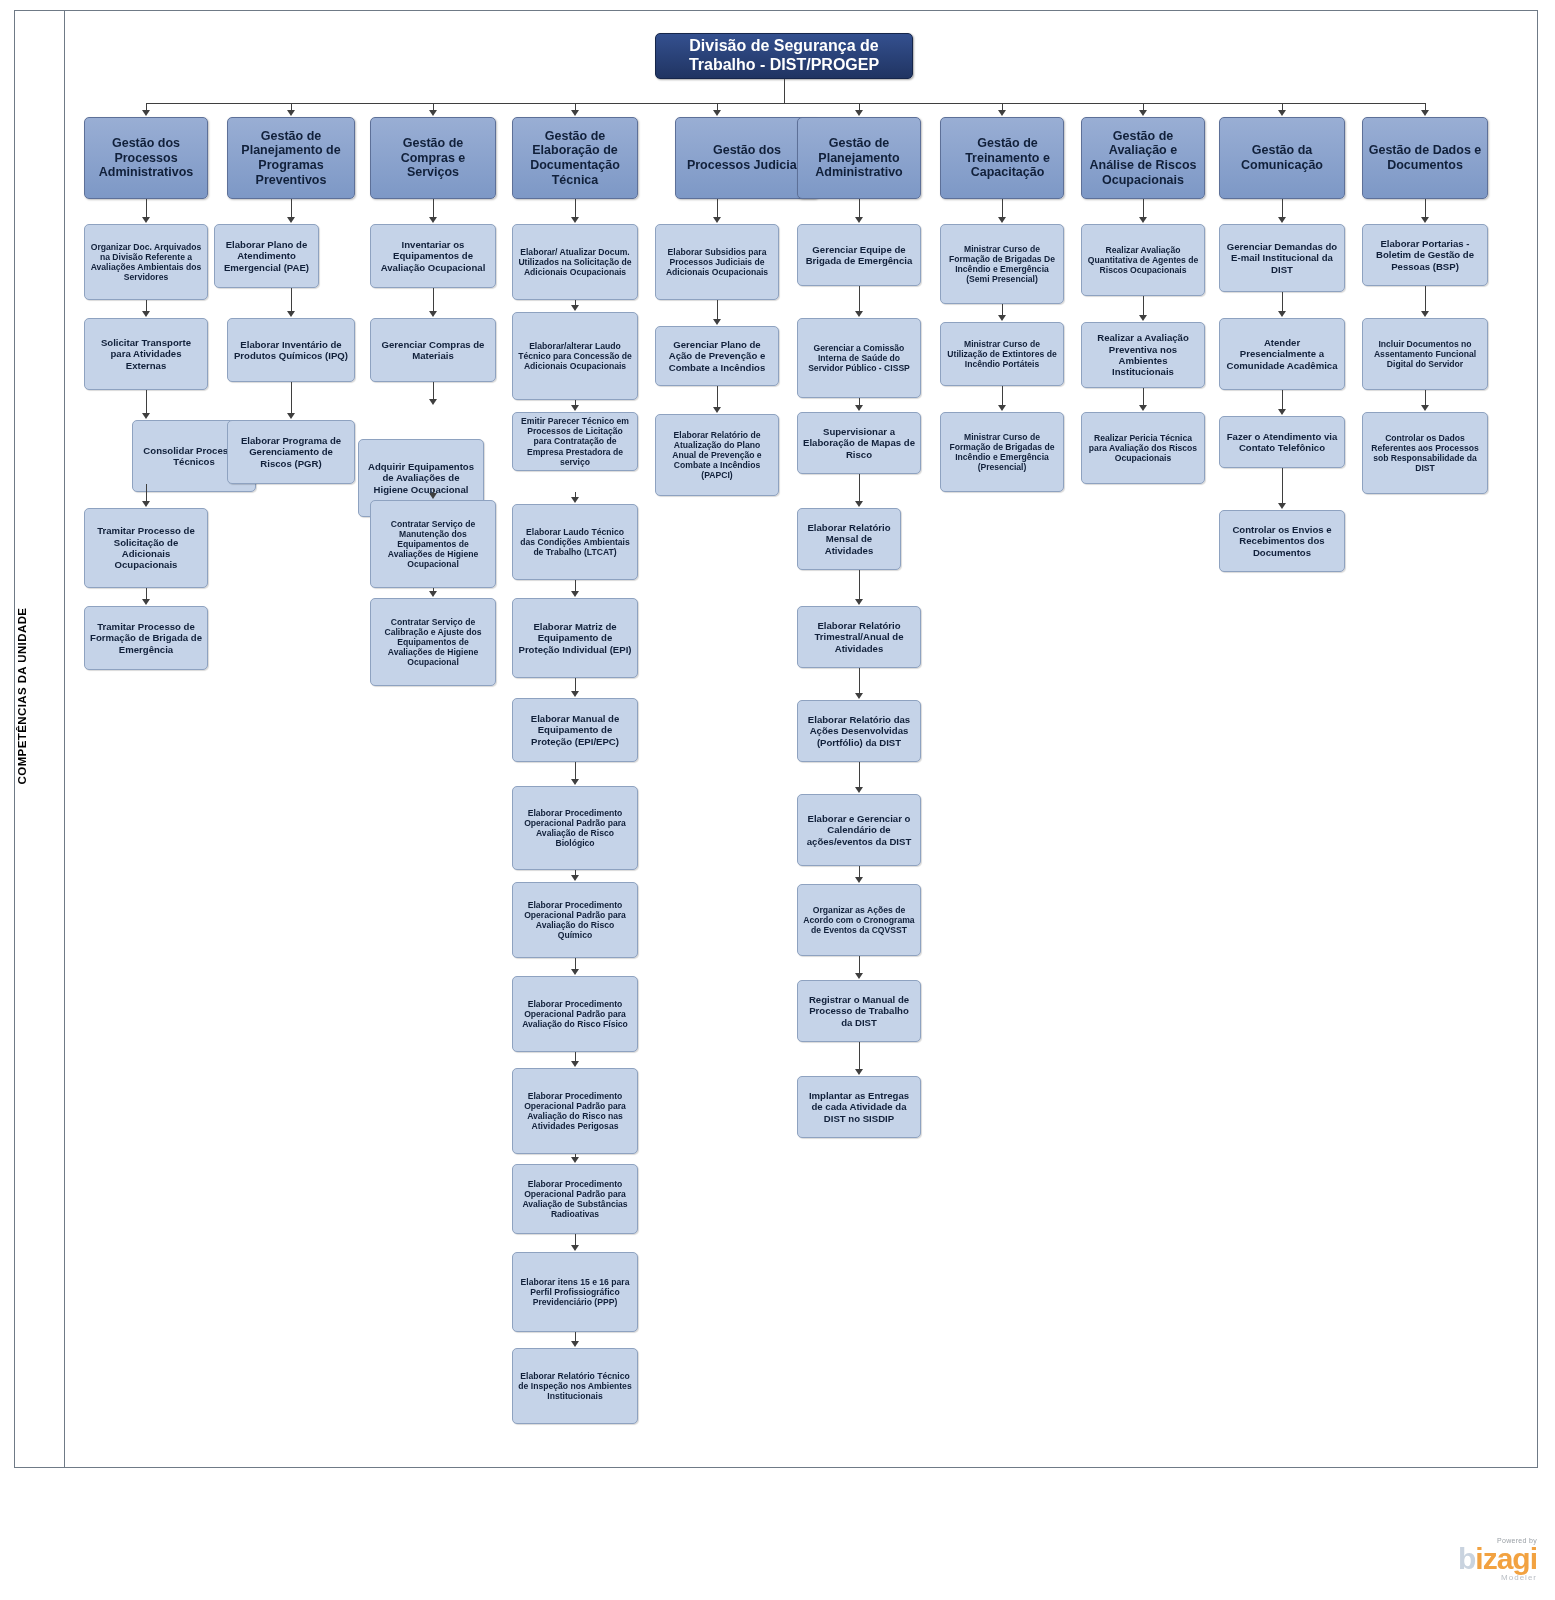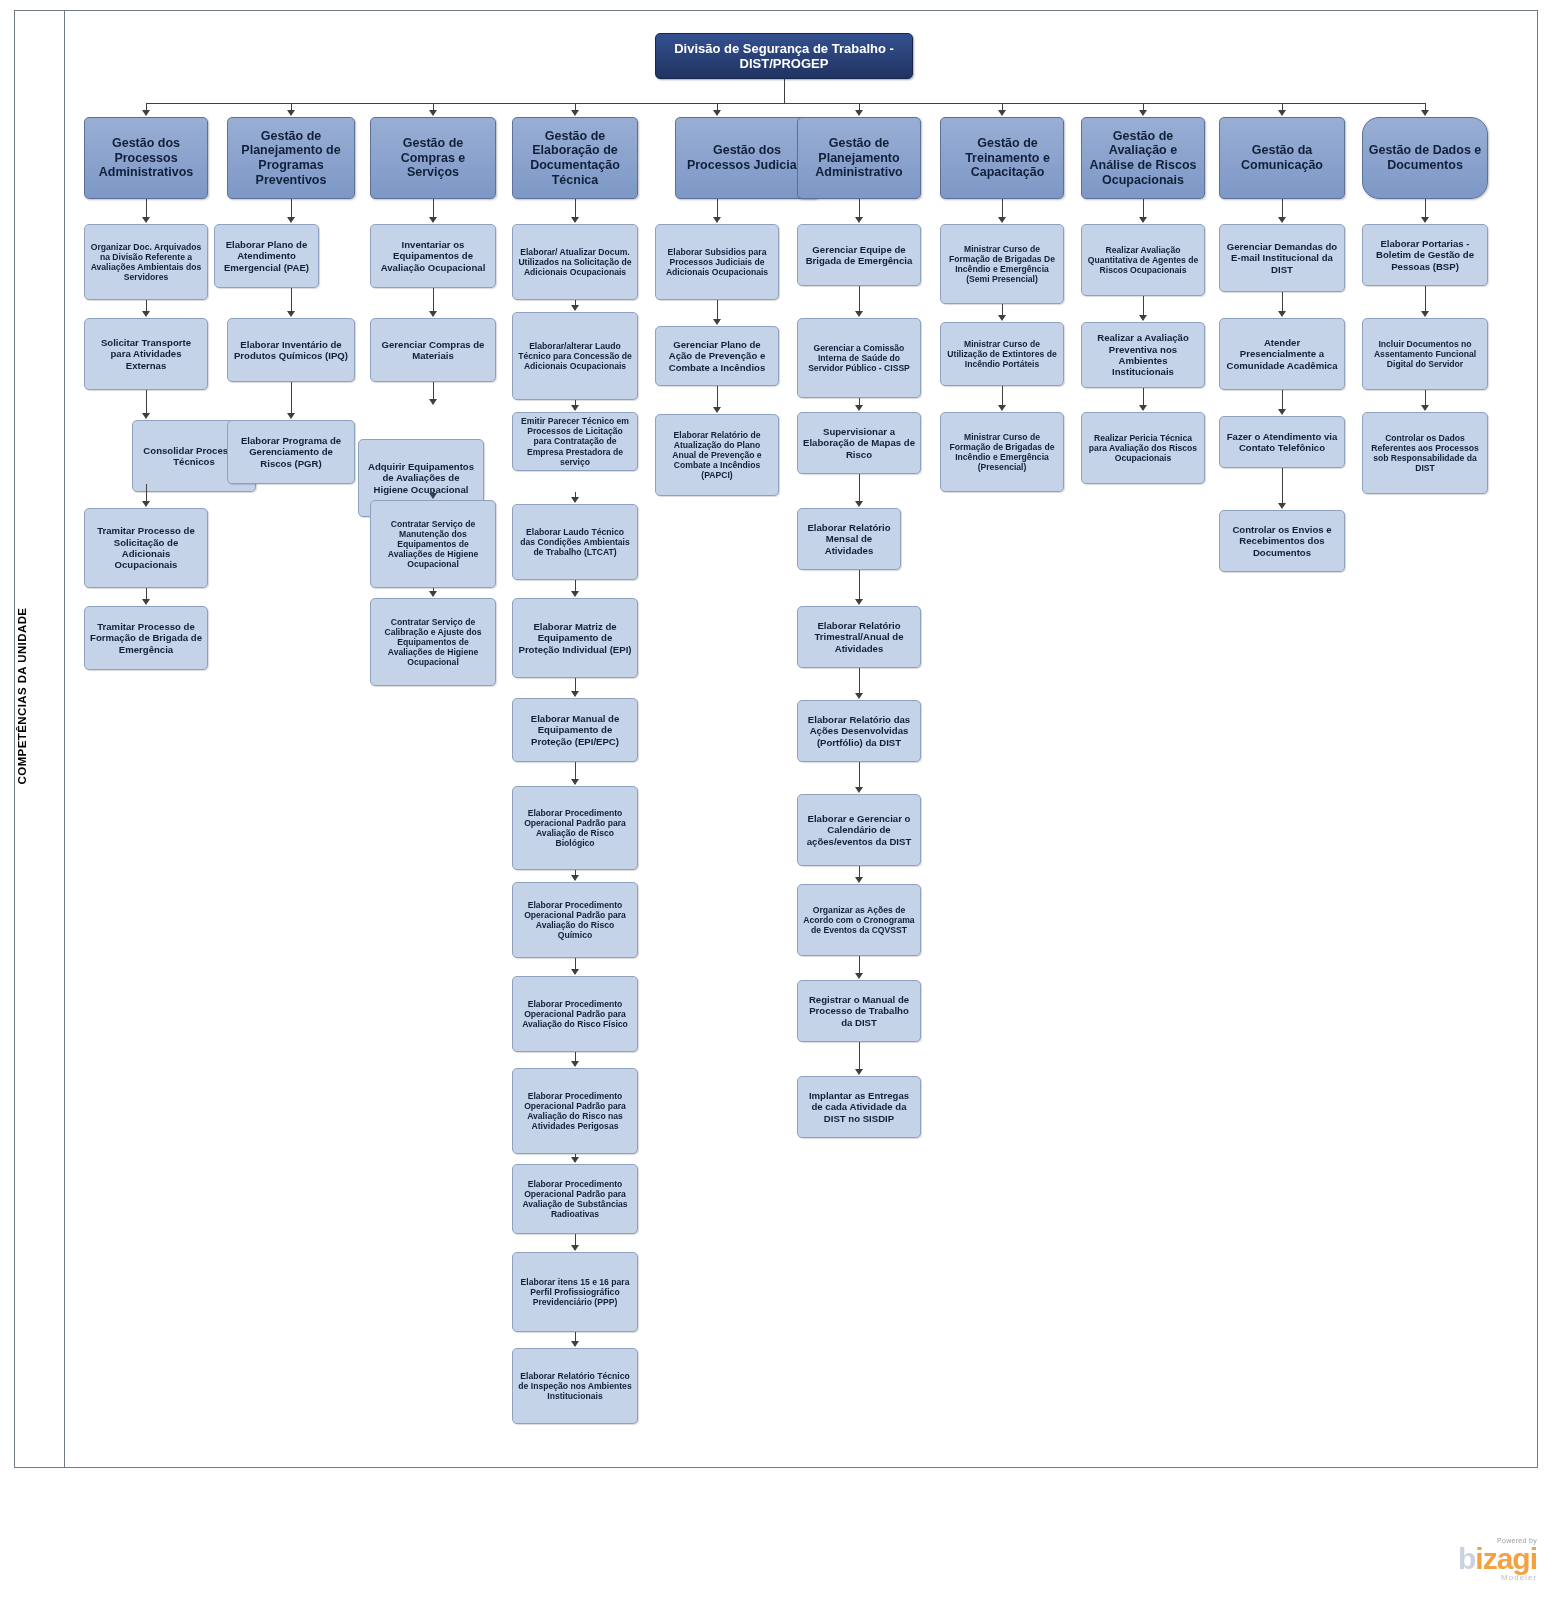--- a/index.html
+++ b/index.html
@@ -56,21 +56,21 @@
     text-align: center;
     line-height: 1.18;
     padding: 3px 5px;
     overflow: hidden;
   }
   .root {
     background: linear-gradient(180deg, #34508f 0%, #203462 100%);
     border: 1px solid #16264a;
     color: #ffffff;
     font-weight: bold;
-    font-size: 13px;
+    font-size: 16px;
     box-shadow: 1px 1px 2px rgba(0,0,0,0.35);
   }
   .cat {
     background: linear-gradient(180deg, #99aed4 0%, #7d98c6 100%);
     border: 1px solid #5d7098;
     color: #11203a;
     font-weight: bold;
     font-size: 12.5px;
     box-shadow: 1px 1px 2px rgba(0,0,0,0.25);
   }
@@ -305,21 +305,21 @@
       <div class="arrow" style="left: 1278px; top: 311px;"></div>
       <div class="node task" style="left: 1219px; top: 318px; width: 126px; height: 72px;">Atender Presencialmente a Comunidade Acadêmica</div>
       <div class="line vline" style="left: 1282px; top: 390px; height: 20px;"></div>
       <div class="arrow" style="left: 1278px; top: 409px;"></div>
       <div class="node task" style="left: 1219px; top: 416px; width: 126px; height: 52px;">Fazer o Atendimento via Contato Telefônico</div>
       <div class="line vline" style="left: 1282px; top: 468px; height: 36px;"></div>
       <div class="arrow" style="left: 1278px; top: 503px;"></div>
       <div class="node task" style="left: 1219px; top: 510px; width: 126px; height: 62px;">Controlar os Envios e Recebimentos dos Documentos</div>
       <div class="line vline" style="left: 1425px; top: 103px; height: 8px;"></div>
       <div class="arrow" style="left: 1421px; top: 110px;"></div>
-      <div class="node cat" style="left: 1362px; top: 117px; width: 126px; height: 82px; border-radius: 17px;">Gestão de Dados e Documentos</div>
+      <div class="node cat" style="left: 1362px; top: 117px; width: 126px; height: 82px;">Gestão de Dados e Documentos</div>
       <div class="line vline" style="left: 1425px; top: 199px; height: 19px;"></div>
       <div class="arrow" style="left: 1421px; top: 217px;"></div>
       <div class="node task" style="left: 1362px; top: 224px; width: 126px; height: 62px;">Elaborar Portarias - Boletim de Gestão de Pessoas (BSP)</div>
       <div class="line vline" style="left: 1425px; top: 286px; height: 26px;"></div>
       <div class="arrow" style="left: 1421px; top: 311px;"></div>
       <div class="node task small" style="left: 1362px; top: 318px; width: 126px; height: 72px;">Incluir Documentos no Assentamento Funcional Digital do Servidor</div>
       <div class="line vline" style="left: 1425px; top: 390px; height: 16px;"></div>
       <div class="arrow" style="left: 1421px; top: 405px;"></div>
       <div class="node task small" style="left: 1362px; top: 412px; width: 126px; height: 82px;">Controlar os Dados Referentes aos Processos sob Responsabilidade da DIST</div>
     </div>

